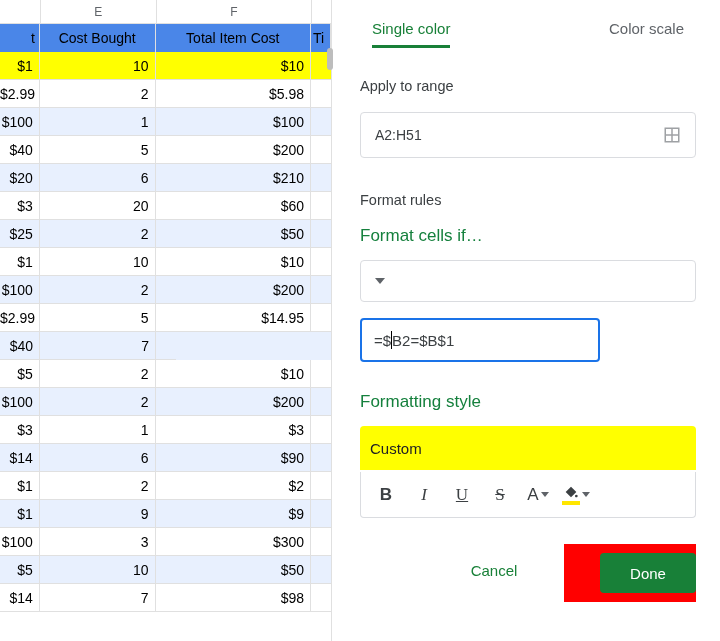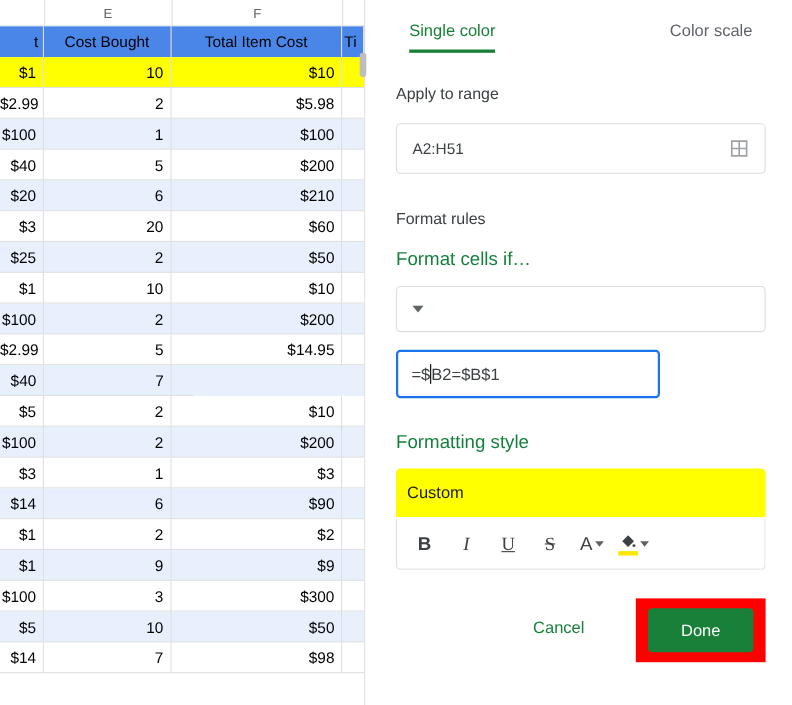--- a/index.html
+++ b/index.html
@@ -47,21 +47,21 @@
   .tbtn.bold { font-weight:bold; font-family: Arial; }
   .tbtn.italic { font-style:italic; }
   .tbtn.uline { text-decoration: underline; }
   .tbtn.strike { text-decoration: line-through; }
   .sm-caret { width:0;height:0;border-left:4px solid transparent;border-right:4px solid transparent;border-top:5px solid #5f6368; margin-left:2px; }
   .fill-icon { display:flex; flex-direction:column; align-items:center; gap:2px; }
   .fill-bar { width:18px; height:4px; background:#ffe600; }
   .actions { display:flex; justify-content:flex-end; gap:16px; }
   .cancel-wrap { width:108px; height:52px; display:flex; align-items:center; justify-content:center; }
   .cancel { color:#188038; font-weight:500; font-size:15px; cursor:pointer; }
-  .done-wrap { width:118px; height:58px; background:#ff0000; display:flex; align-items:center; justify-content:center; }
+  .done-wrap { width:132px; height:58px; background:#ff0000; display:flex; align-items:center; justify-content:flex-end; }
   .done { background:#188038; color:#fff; width:96px; height:40px; border:none; border-radius:4px; font-size:15px; font-weight:500; cursor:pointer; }
   svg { display:block; }
 </style>
 </head>
 <body>
 
 <div class="sheet">
   <div class="colhead">
     <div class="ch chD"></div>
     <div class="ch chE">E</div>

